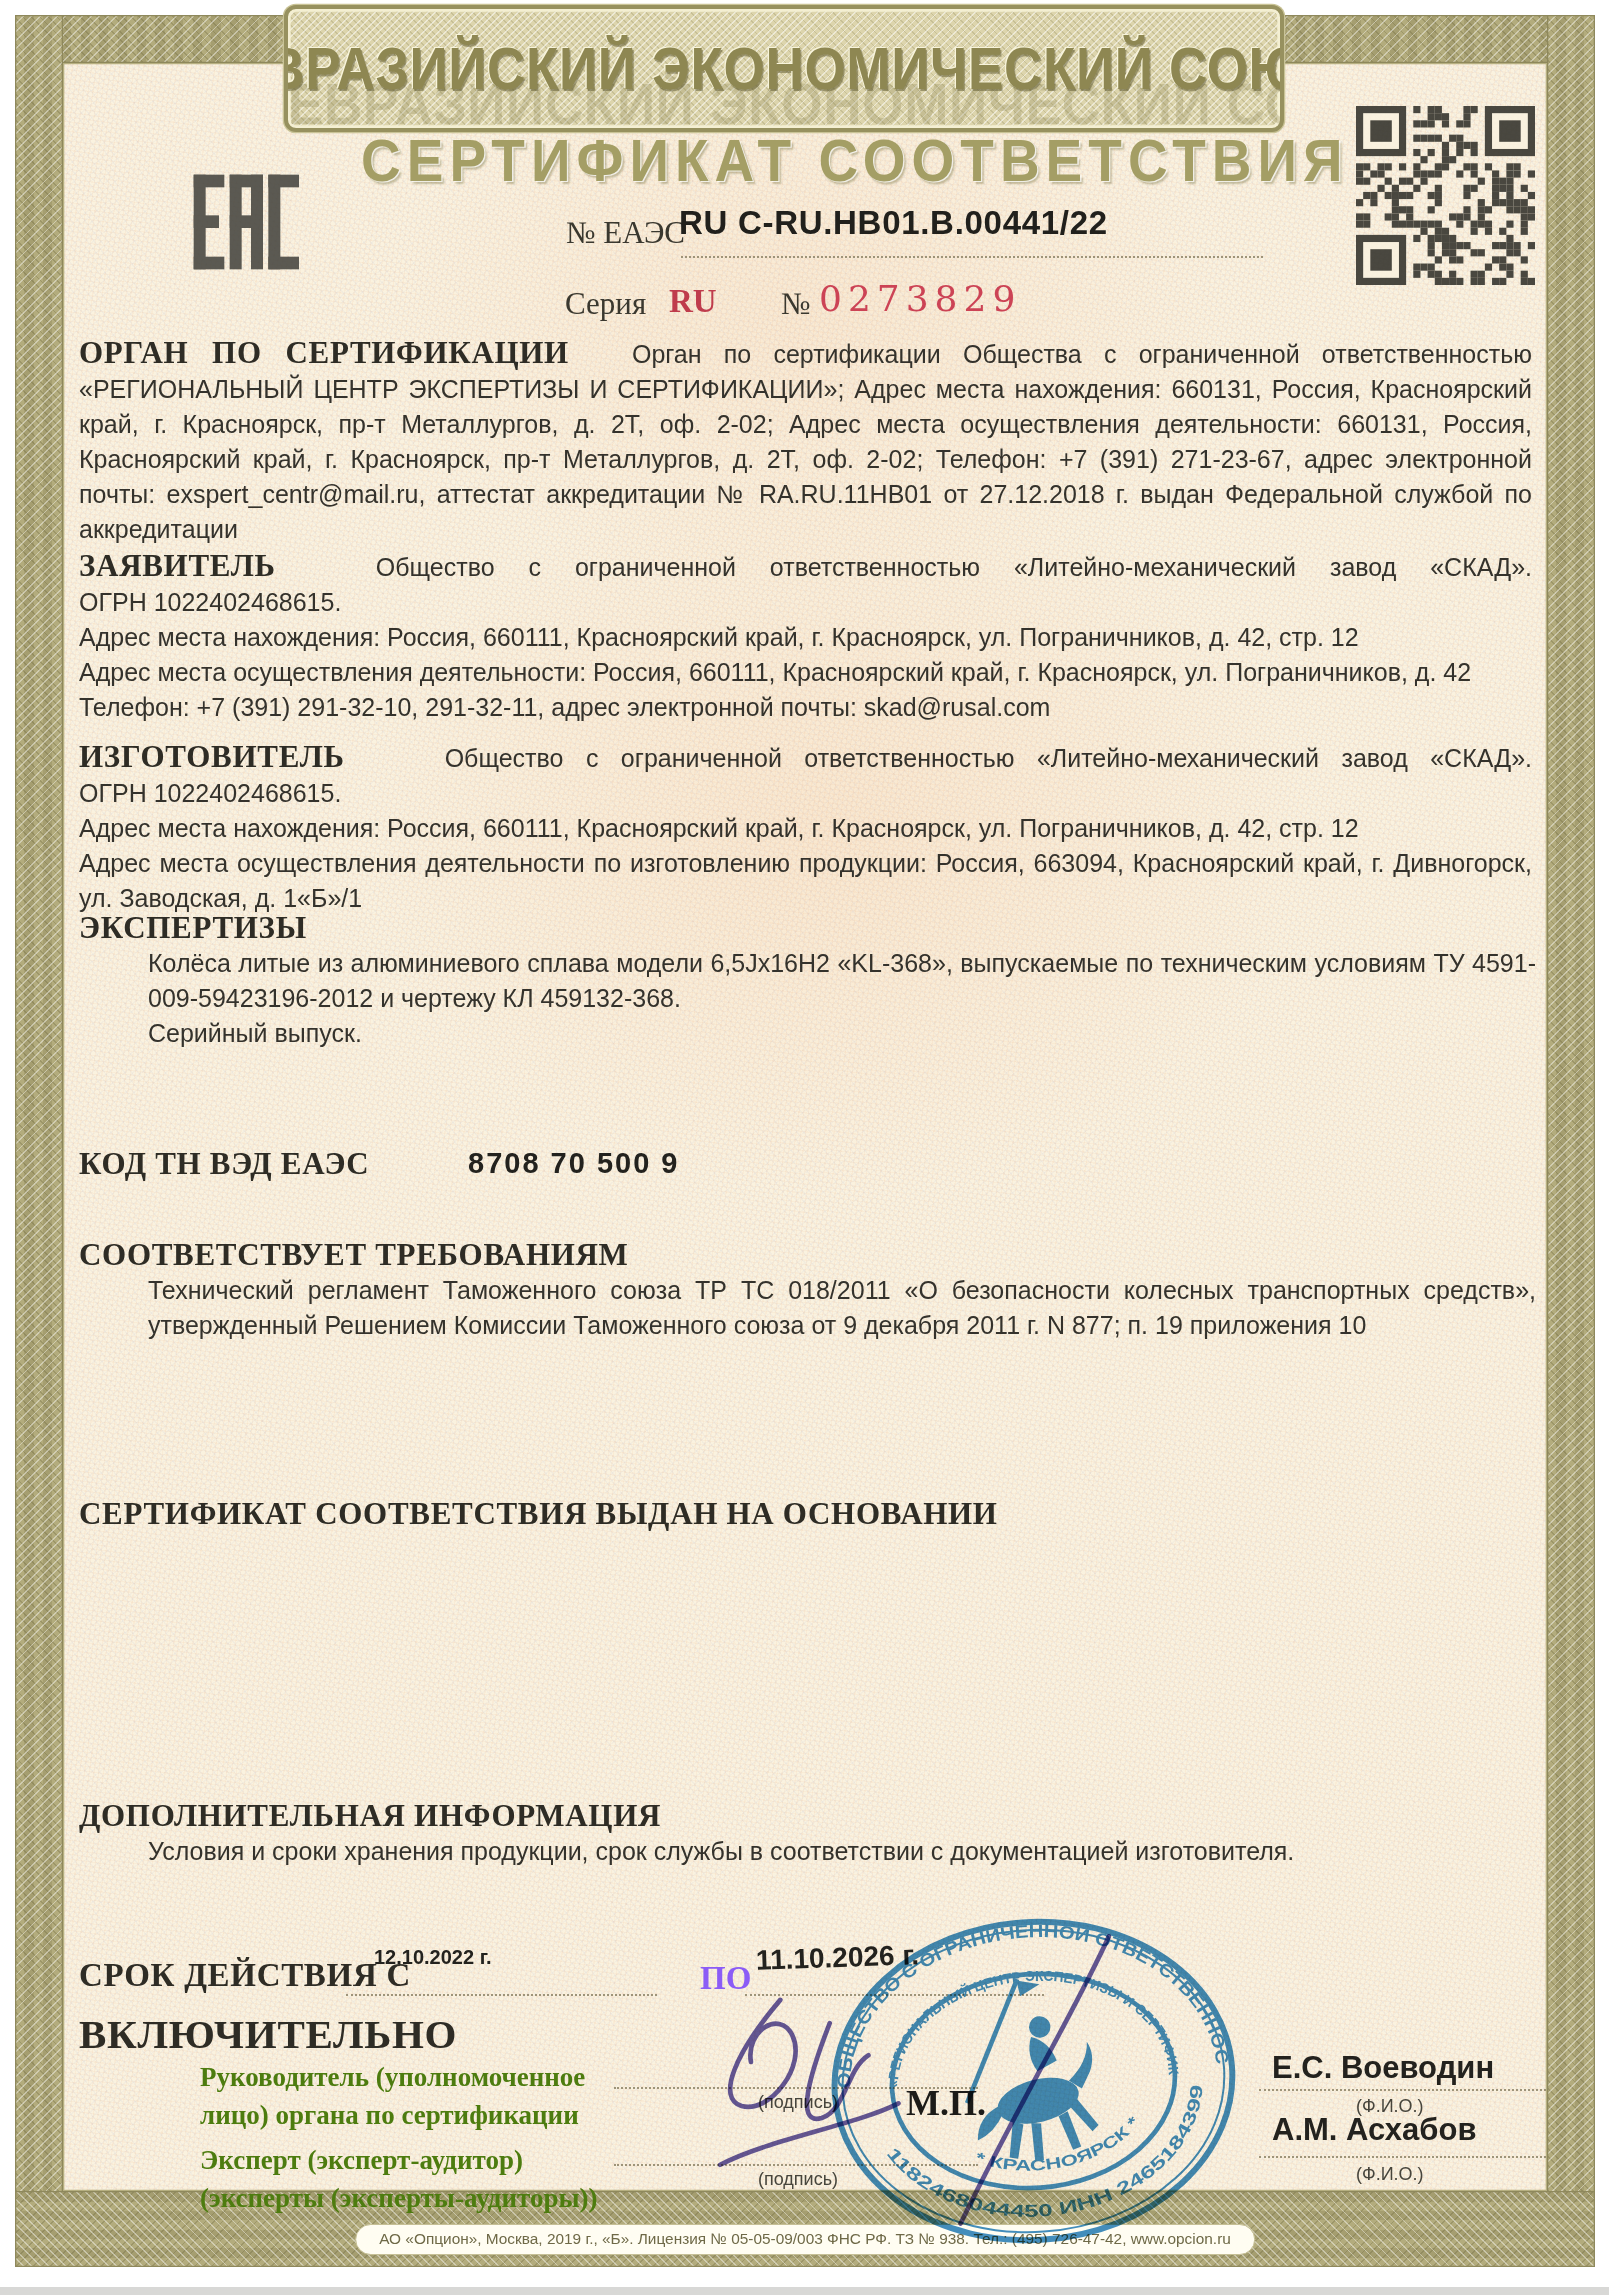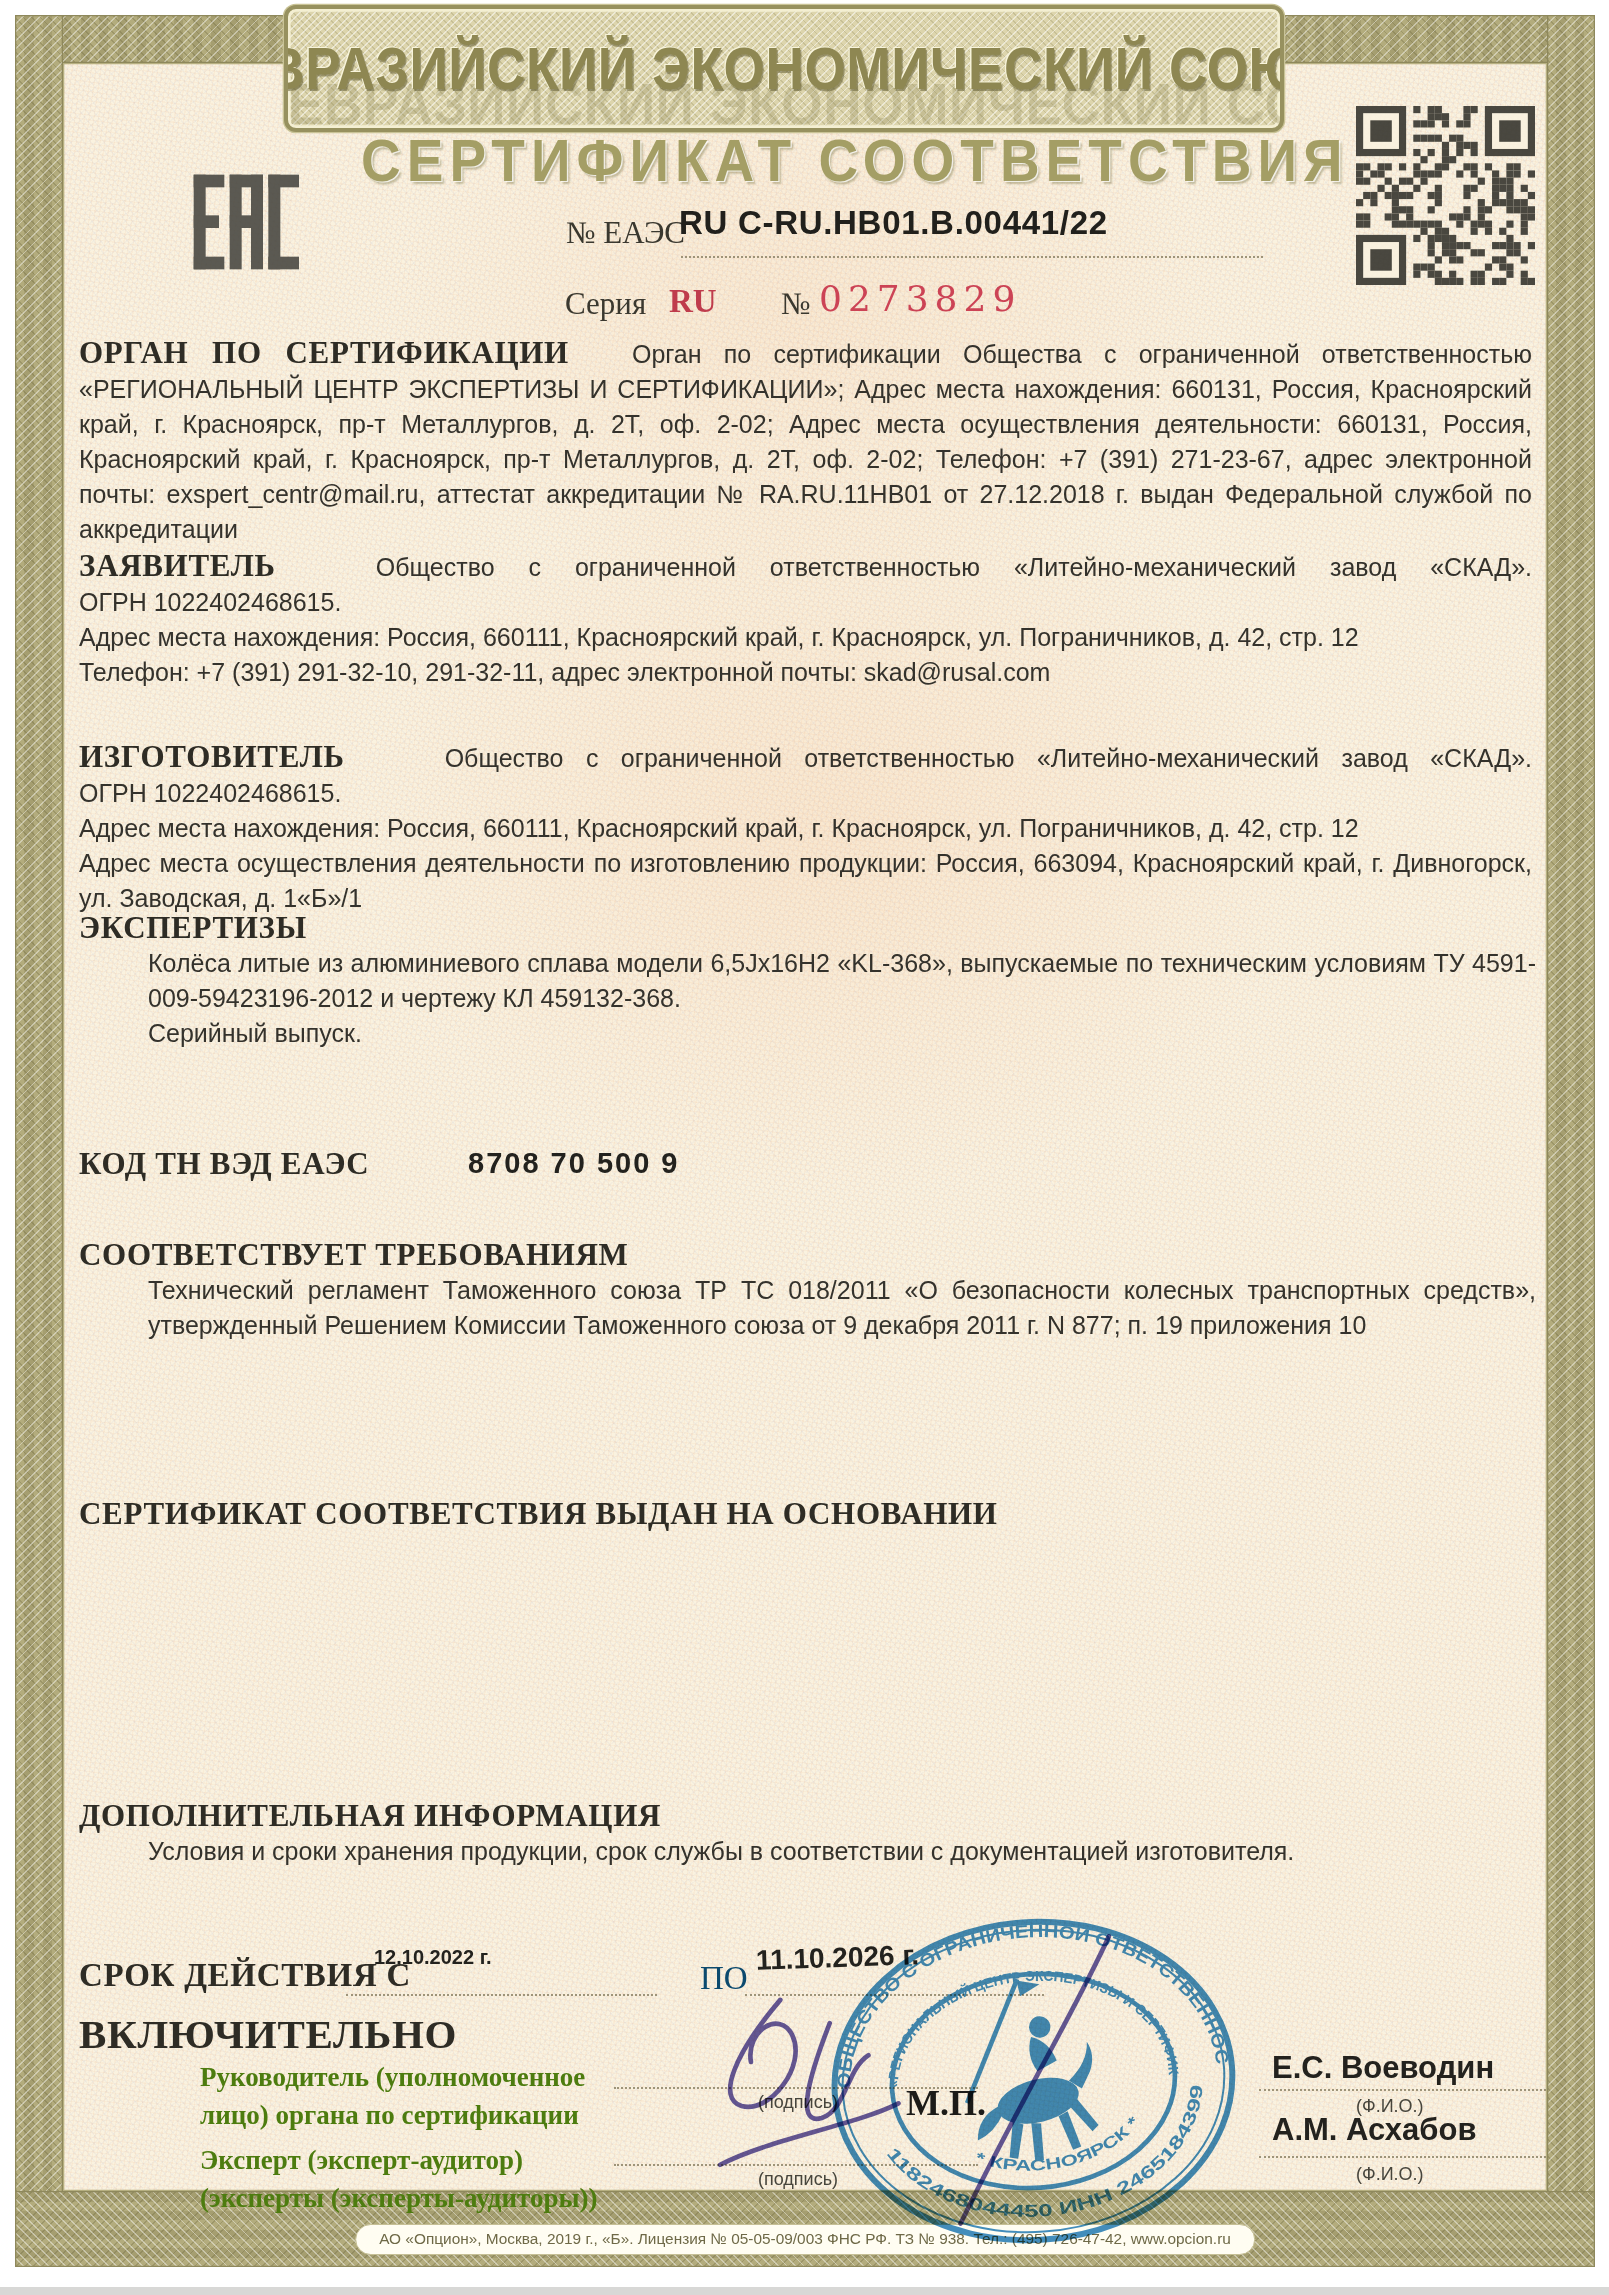--- a/index.html
+++ b/index.html
@@ -81,21 +81,21 @@
   .mt10{margin-top:6.7px;} .mt26{margin-top:17.4px;} .mt14{margin-top:9.4px;}
   .indent{margin-left:69px;width:1388px;}
   .hgap{display:inline-block;width:100px;}
   .hgap2{display:inline-block;width:63px;}
 
   #sec-kod .kod-value{position:absolute;left:389px;top:1.3px;font-weight:700;font-size:29px;letter-spacing:2px;color:#23221e;}
 
   
   #date-from{position:absolute;left:295px;top:-10.7px;font-weight:700;font-size:20px;color:#23221e;}
   #date-line1{position:absolute;left:267px;top:37px;width:311px;border-bottom:2px dotted rgba(142,133,105,.85);}
-  #po-label{position:absolute;left:621px;top:2.7px;font-family:"Liberation Serif",serif;font-weight:400;font-size:33px;color:#0c4a6e;}
+  #po-label{position:absolute;left:621px;top:2.7px;font-family:"Liberation Serif",serif;font-weight:700;font-size:33px;color:#8b5cf6;}
   #date-to{position:absolute;left:677px;top:-14.7px;font-weight:700;font-size:28px;color:#23221e;transform:rotate(-2deg);}
   #date-line2{position:absolute;left:666px;top:37px;width:299px;border-bottom:2px dotted rgba(142,133,105,.85);}
   #vkl{margin-top:16px;}
 
   
   .sig-label{position:absolute;left:200px;width:441px;z-index:2;font-family:"Liberation Serif",serif;
     font-weight:700;font-size:27px;line-height:38px;color:#4d7c0f;}
   .sig-line{position:absolute;z-index:2;border-bottom:2px dotted rgba(142,133,105,.85);}
   .small-label{position:absolute;z-index:2;font-size:18px;color:#47453c;}
   .fio-name{position:absolute;z-index:2;font-weight:700;font-size:31px;color:#23221e;}
@@ -366,20 +366,21 @@
 <div id="serial-number">0273829</div>
 
 <div class="section" style="top:335px">
   <p class="body-t just"><span class="sec-h">ОРГАН ПО СЕРТИФИКАЦИИ</span><span class="hgap2"></span><span>Орган по сертификации Общества с ограниченной ответственностью «РЕГИОНАЛЬНЫЙ ЦЕНТР ЭКСПЕРТИЗЫ И СЕРТИФИКАЦИИ»; Адрес места нахождения: 660131, Россия, Красноярский край, г. Красноярск, пр-т Металлургов, д. 2Т, оф. 2-02; Адрес места осуществления деятельности: 660131, Россия, Красноярский край, г. Красноярск, пр-т Металлургов, д. 2Т, оф. 2-02; Телефон: +7 (391) 271-23-67, адрес электронной почты: exspert_centr@mail.ru, аттестат аккредитации № RA.RU.11HB01 от 27.12.2018 г. выдан Федеральной службой по аккредитации</span></p>
 </div>
 
 <div class="section" style="top:548px">
   <p class="body-t lastjust"><span class="sec-h">ЗАЯВИТЕЛЬ</span><span class="hgap"></span><span>Общество с ограниченной ответственностью «Литейно-механический завод «СКАД».</span></p>
   <p class="body-t mt10">ОГРН 1022402468615.</p>
   <p class="body-t just mt26">Адрес места нахождения: Россия, 660111, Красноярский край, г. Красноярск, ул. Пограничников, д. 42, стр. 12</p>
+  <p class="body-t just">Адрес места осуществления деятельности: Россия, 660111, Красноярский край, г. Красноярск, ул. Пограничников, д. 42</p>
   <p class="body-t mt14">Телефон: +7 (391) 291-32-10, 291-32-11, адрес электронной почты: skad@rusal.com</p>
 </div>
 
 <div class="section" style="top:739px">
   <p class="body-t lastjust"><span class="sec-h">ИЗГОТОВИТЕЛЬ</span><span class="hgap"></span><span>Общество с ограниченной ответственностью «Литейно-механический завод «СКАД».</span></p>
   <p class="body-t mt10">ОГРН 1022402468615.</p>
   <p class="body-t just mt26">Адрес места нахождения: Россия, 660111, Красноярский край, г. Красноярск, ул. Пограничников, д. 42, стр. 12</p>
   <p class="body-t just">Адрес места осуществления деятельности по изготовлению продукции: Россия, 663094, Красноярский край, г. Дивногорск, ул. Заводская, д. 1«Б»/1</p>
 </div>
 

